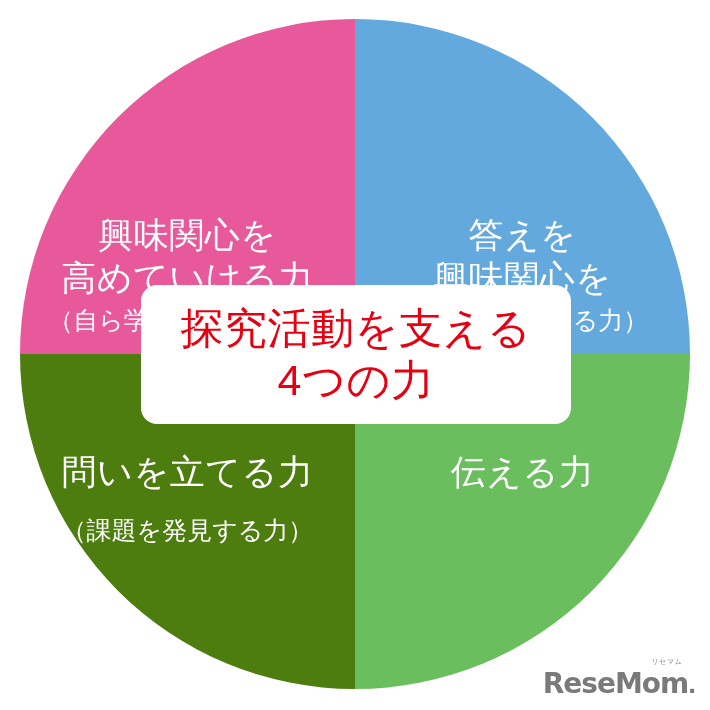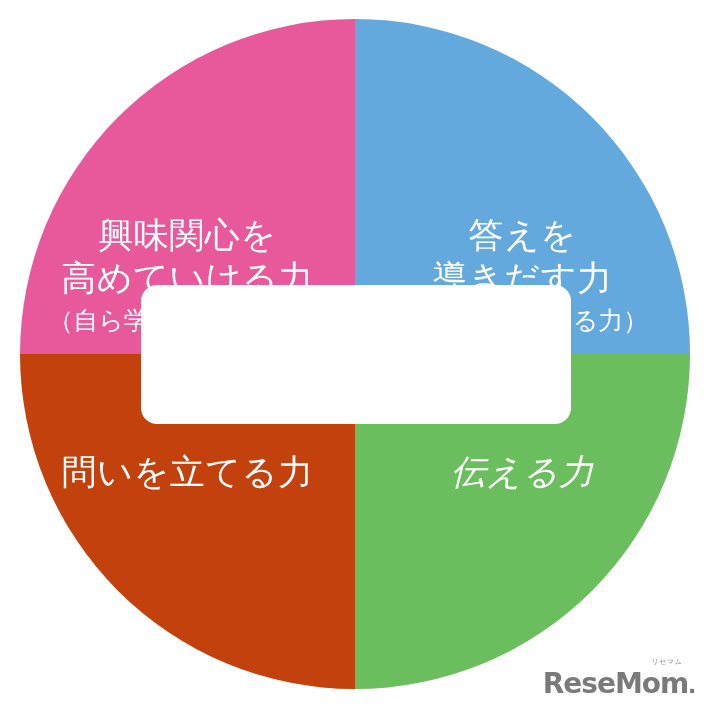--- a/index.html
+++ b/index.html
@@ -140,35 +140,38 @@
   <div class="wheel">
 
     <div class="quad tl" style="background: rgb(232, 89, 155);">
       <div class="main">興味関心を
 高めていける力</div>
       <div class="sub">（自ら学ぼうとする力）</div>
     </div>
 
     <div class="quad tr" style="background: rgb(99, 169, 222);">
       <div class="main">答えを
-導きだす力</div>
+興味関心を</div>
       <div class="sub">（課題を解決する力）</div>
     </div>
 
-    <div class="quad bl" style="background: #c2410c; gap: 16px;">
+    <div class="quad bl" style="background: #4d7c0f; gap: 16px;">
       <div class="main">問いを立てる力</div>
+      <div class="sub">（課題を発見する力）</div>
     </div>
 
-    <div class="quad br" style="background: rgb(107, 190, 94); font-style: italic;">
+    <div class="quad br" style="background: rgb(107, 190, 94);">
       <div class="main">伝える力</div>
     </div>
 
   </div>
 
   <div class="center-card" style="background: rgb(255, 255, 255);">
+    <div class="line line1" style="color: rgb(229, 0, 18);">探究活動を支える</div>
+    <div class="line line2" style="color: rgb(229, 0, 18);">4つの力</div>
   </div>
 
   <div class="logo">
     <div class="wordmark">
       <span class="ruby">リセマム</span>
       <span>ReseMom</span>
     </div>
     <div class="dot">.</div>
   </div>
 

